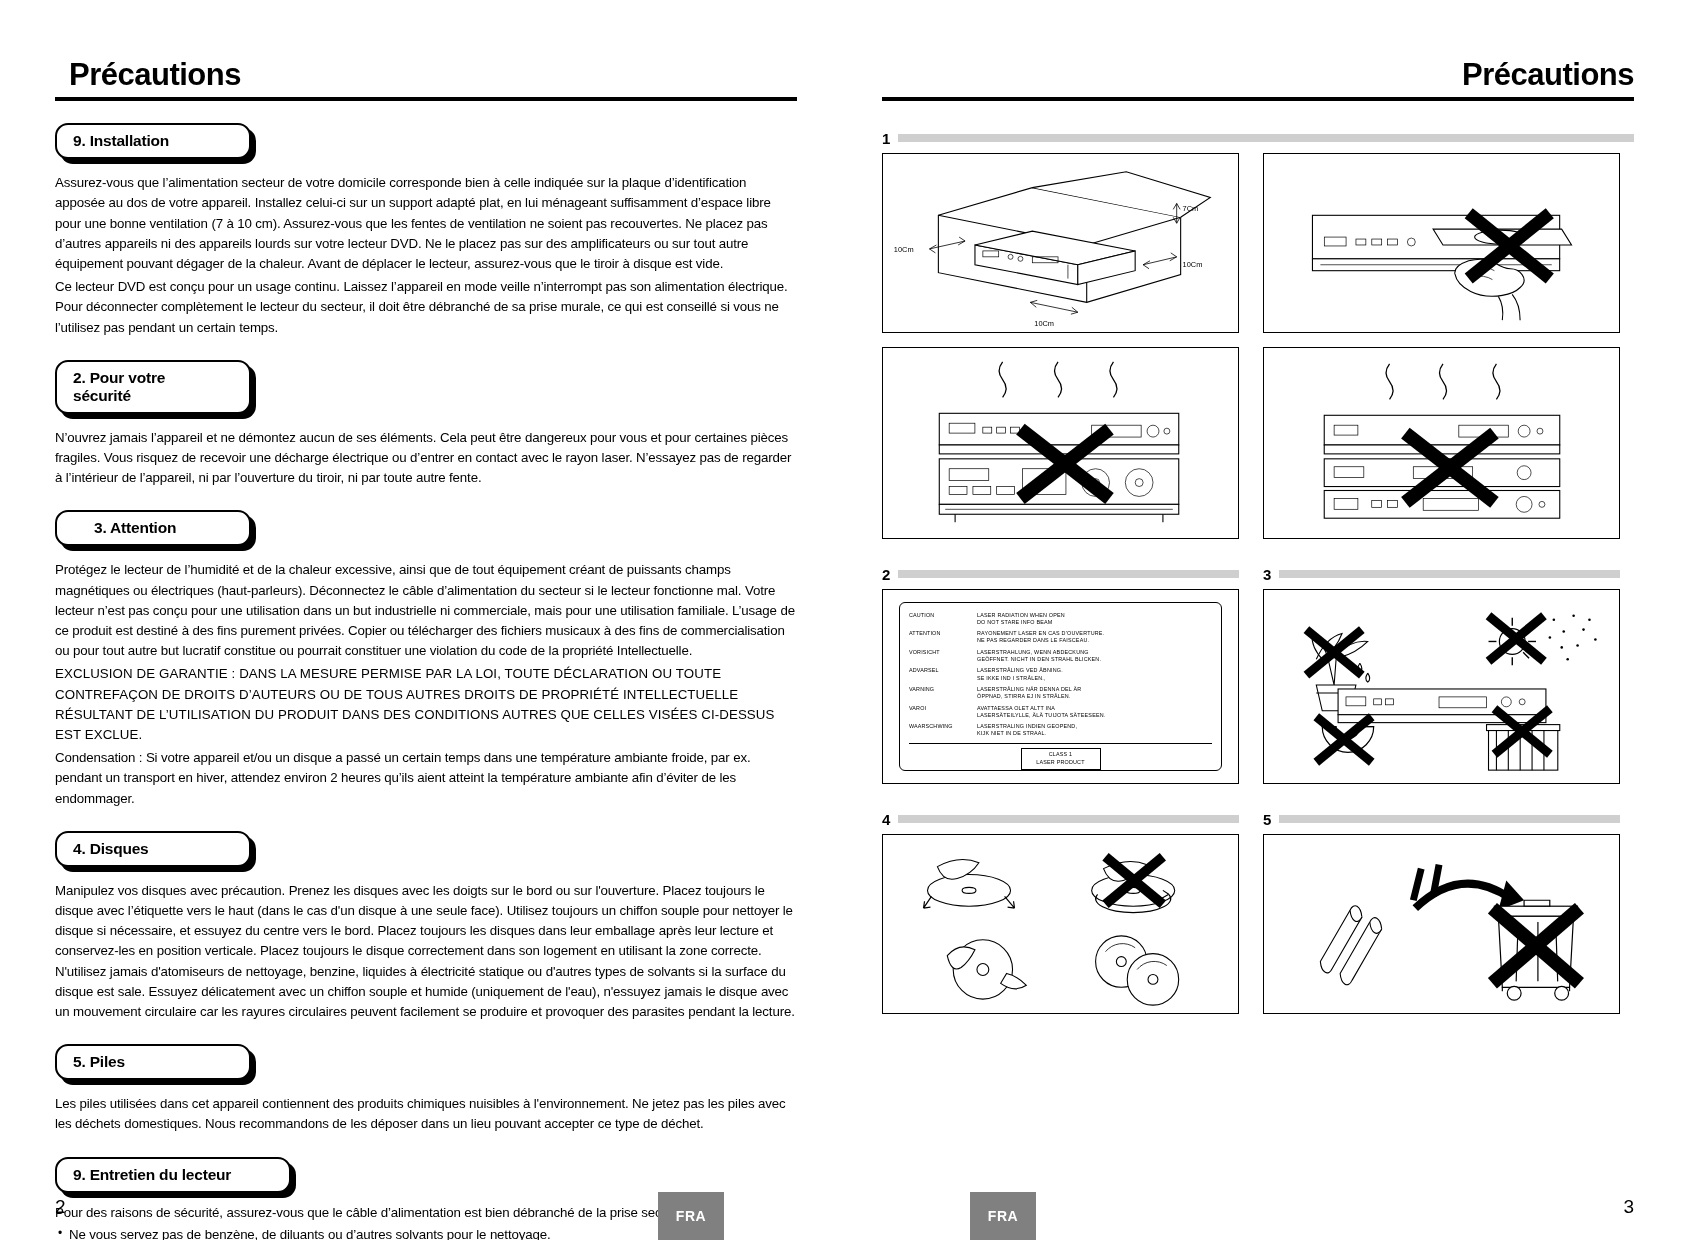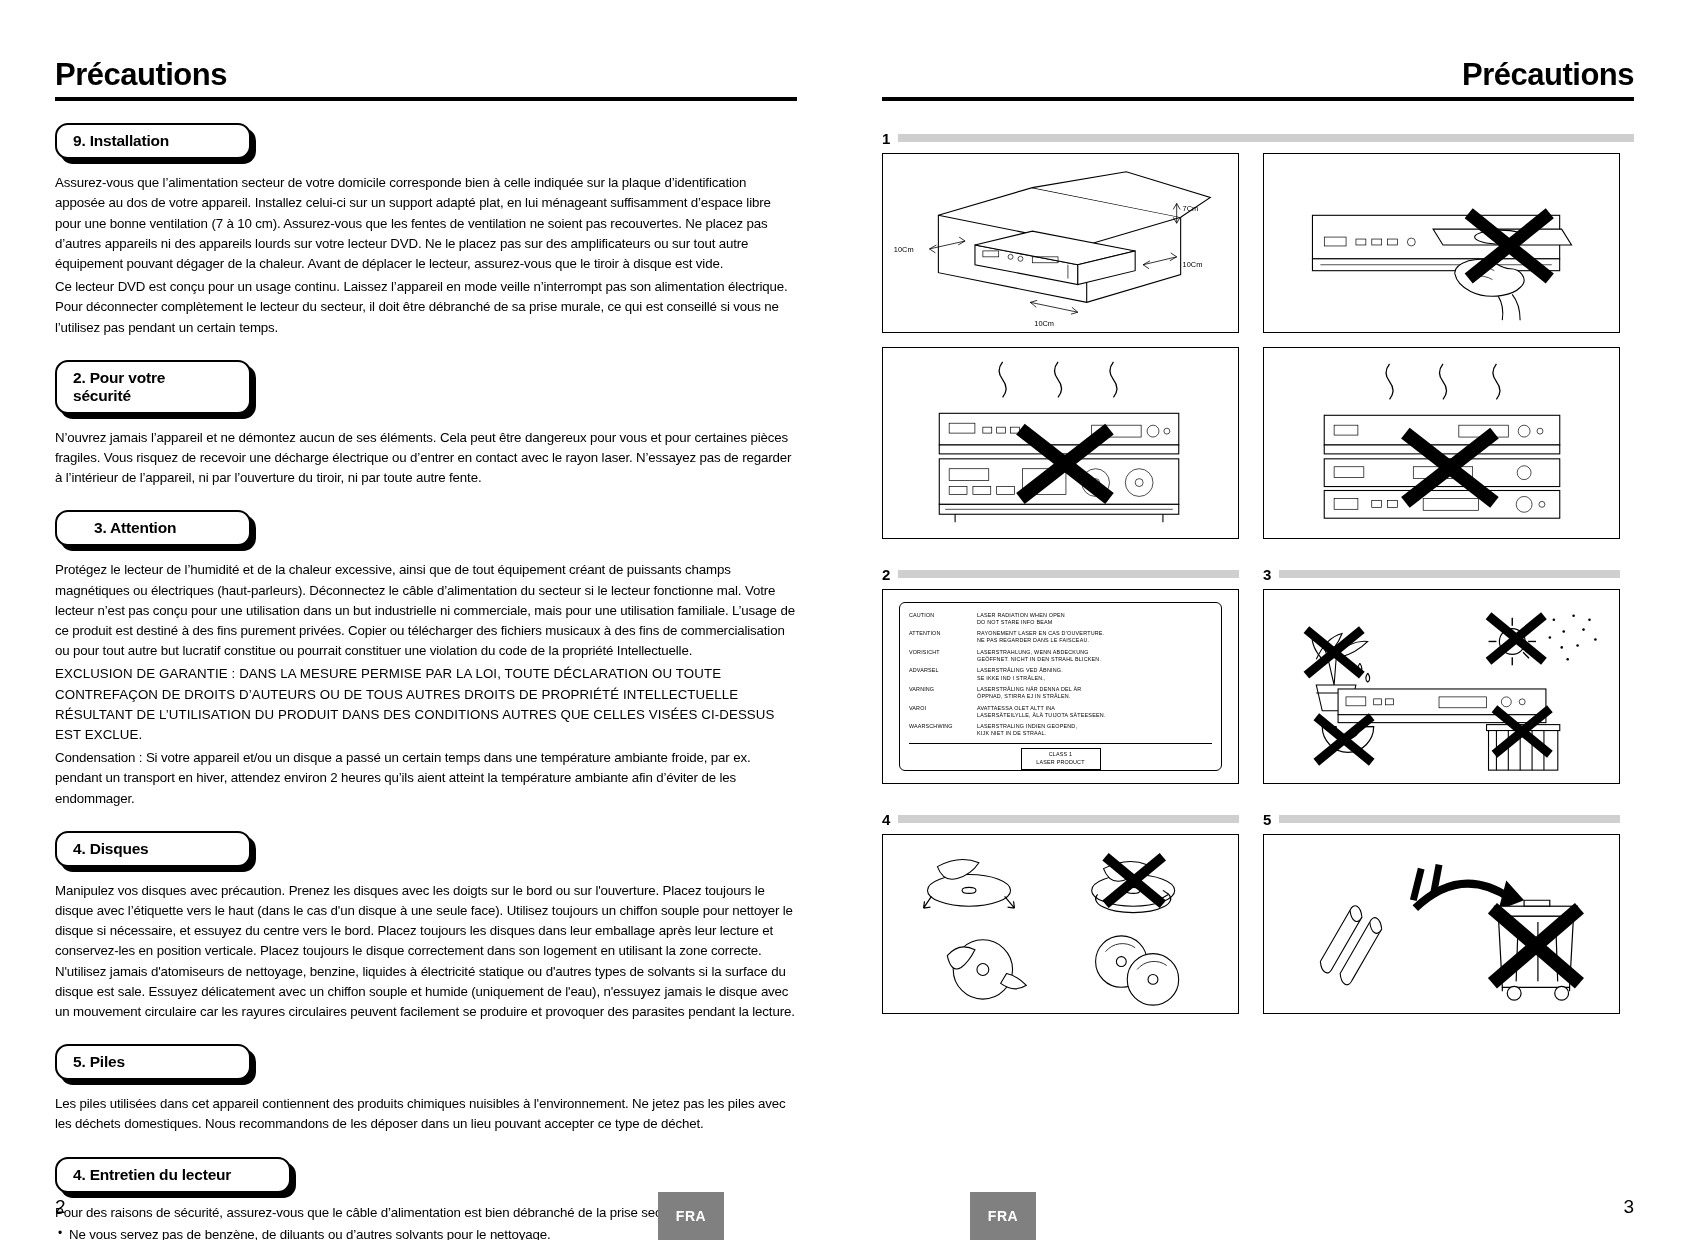--- a/index.html
+++ b/index.html
@@ -31,20 +31,21 @@
 
   
   .page-header {
     padding-top: 58px;
   }
   .header-title {
     font-size: 31px;
     font-weight: bold;
     letter-spacing: -0.5px;
     line-height: 1.1;
+    margin-left: 14px;
   }
   .page-left .header-title { text-align: left; }
   .page-right .header-title { text-align: right; }
   .header-rule {
     margin-top: 5px;
     height: 4px;
     background: #000;
   }
 
   
@@ -283,21 +284,21 @@
         <div class="pill">5. Piles</div>
       </div>
       <div class="body-text">
         <p>Les piles utilisées dans cet appareil contiennent des produits chimiques nuisibles à l'environnement. Ne jetez pas les piles avec les déchets domestiques. Nous recommandons de les déposer dans un lieu pouvant accepter ce type de déchet.</p>
       </div>
     </div>
 
     <div>
       <div class="pill-wrap pill-w6">
         <div class="pill-shadow"></div>
-        <div class="pill">4. Entretien du lecteur</div>
+        <div class="pill">9. Entretien du lecteur</div>
       </div>
       <div class="body-text tight">
         <p>Pour des raisons de sécurité, assurez-vous que le câble d’alimentation est bien débranché de la prise secteur.</p>
         <ul class="bullets">
           <li>Ne vous servez pas de benzène, de diluants ou d’autres solvants pour le nettoyage.</li>
 
         </ul>
       </div>
     </div>
 

